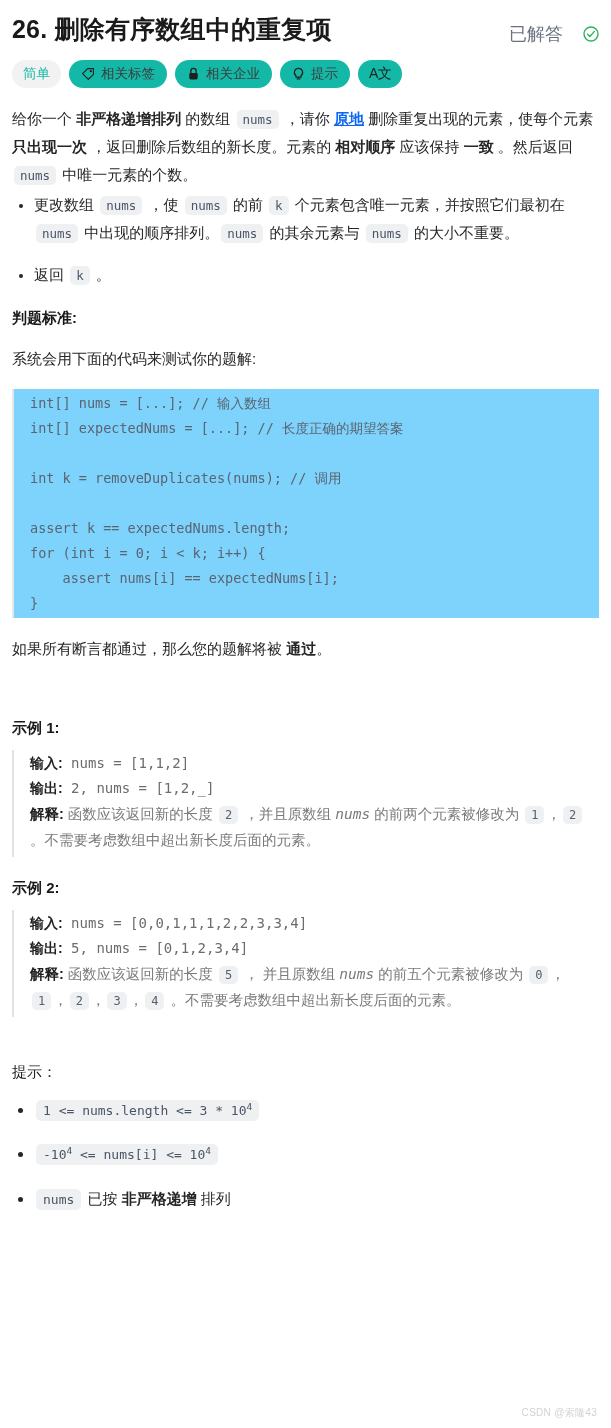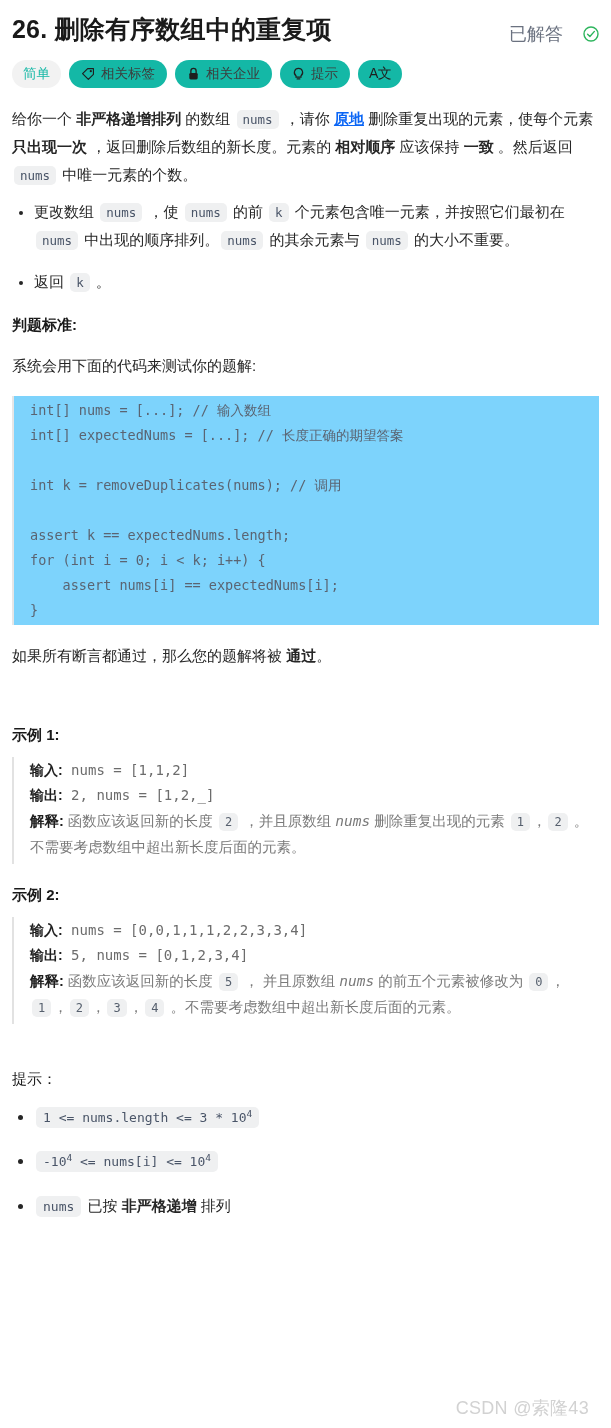--- a/index.html
+++ b/index.html
@@ -82,21 +82,21 @@
     font-size: 12.5px;
     background: #eff0f1;
     color: #4a5568;
     border-radius: 5px;
     padding: 2px 6px;
     margin: 0 2px;
     white-space: nowrap;
   }
 
   ul.bullets {
-    margin: 10px 0 0 0;
+    margin: 3px 0 0 0;
     padding-left: 22px;
   }
   ul.bullets li {
     font-size: 15px;
     line-height: 1.85;
     margin-bottom: 14px;
     color: #262626;
   }
   ul.bullets li::marker { font-size: 13px; }
 
@@ -172,23 +172,23 @@
     margin-bottom: 16px;
     color: #262626;
   }
   ul.hints code.chip { font-size: 13px; padding: 3px 7px; }
   sup { font-size: 9.5px; vertical-align: super; line-height: 0; }
   .spacer-md { height: 34px; }
 
   
   .watermark {
     position: absolute;
-    right: 22px;
+    right: 14px;
     bottom: 8px;
-    font-size: 18px;
+    font-size: 10px;
     color: #d2d2d2;
     letter-spacing: .3px;
     user-select: none;
   }
 </style>
 </head>
 <body>
 
 <div class="page">
 
@@ -265,21 +265,21 @@
     assert nums[i] == expectedNums[i];
 }</pre>
   <p class="para"><span>如果所有断言都通过，那么您的题解将被 </span><span class="b">通过</span><span>。</span></p>
 
   <div class="spacer-md"></div>
 
   <div class="example-title">示例 1:</div>
   <div class="example">
     <div class="line"><span class="lbl">输入:</span><span> nums = [1,1,2]</span></div>
     <div class="line"><span class="lbl">输出:</span><span> 2, nums = [1,2,_]</span></div>
-    <div class="line explain"><span class="lbl">解释:</span><span> 函数应该返回新的长度 </span><code class="chip">2</code><span> ，并且原数组 </span><span class="it">nums</span><span> 删除重复出现的元素 </span><code class="chip">1</code><span>，</span><code class="chip">2</code><span> 。不需要考虑数组中超出新长度后面的元素。</span></div>
+    <div class="line explain"><span class="lbl">解释:</span><span> 函数应该返回新的长度 </span><code class="chip">2</code><span> ，并且原数组 </span><span class="it">nums</span><span> 的前两个元素被修改为 </span><code class="chip">1</code><span>，</span><code class="chip">2</code><span> 。不需要考虑数组中超出新长度后面的元素。</span></div>
   </div>
 
   <div class="example-title">示例 2:</div>
   <div class="example">
     <div class="line"><span class="lbl">输入:</span><span> nums = [0,0,1,1,1,2,2,3,3,4]</span></div>
     <div class="line"><span class="lbl">输出:</span><span> 5, nums = [0,1,2,3,4]</span></div>
     <div class="line explain"><span class="lbl">解释:</span><span> 函数应该返回新的长度 </span><code class="chip">5</code><span> ， 并且原数组 </span><span class="it">nums</span><span> 的前五个元素被修改为 </span><code class="chip">0</code><span>，</span><code class="chip">1</code><span>，</span><code class="chip">2</code><span>，</span><code class="chip">3</code><span>，</span><code class="chip">4</code><span> 。不需要考虑数组中超出新长度后面的元素。</span></div>
   </div>
 
   <h3 class="hints-title">提示：</h3>

